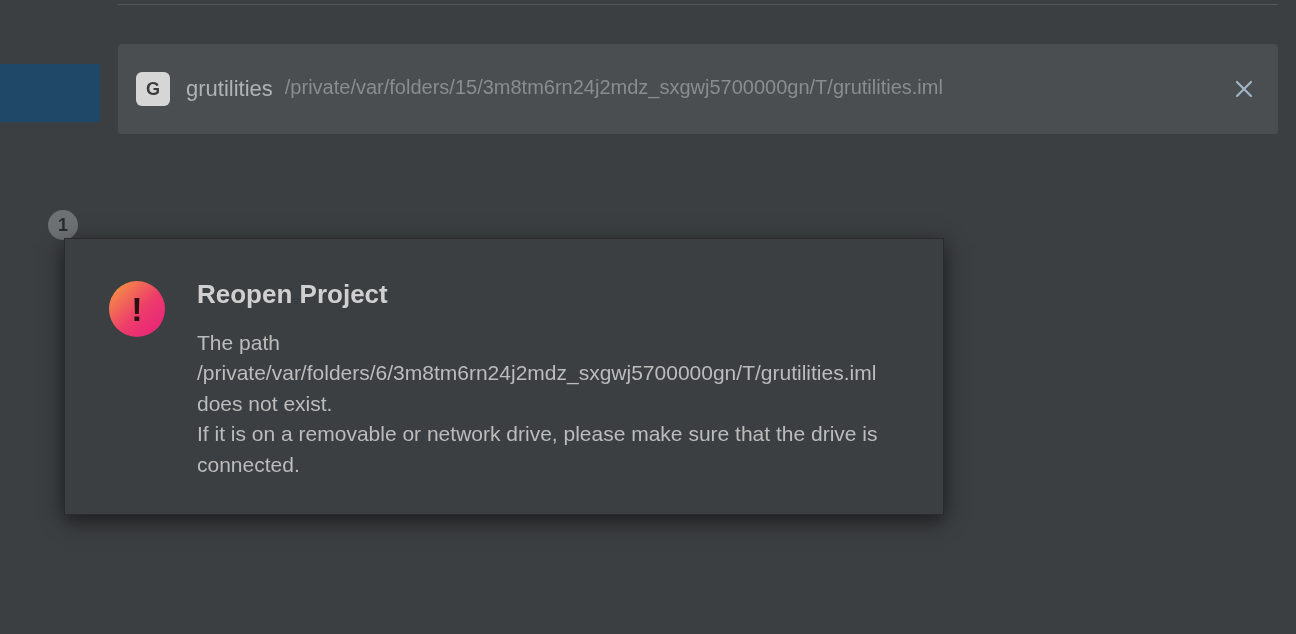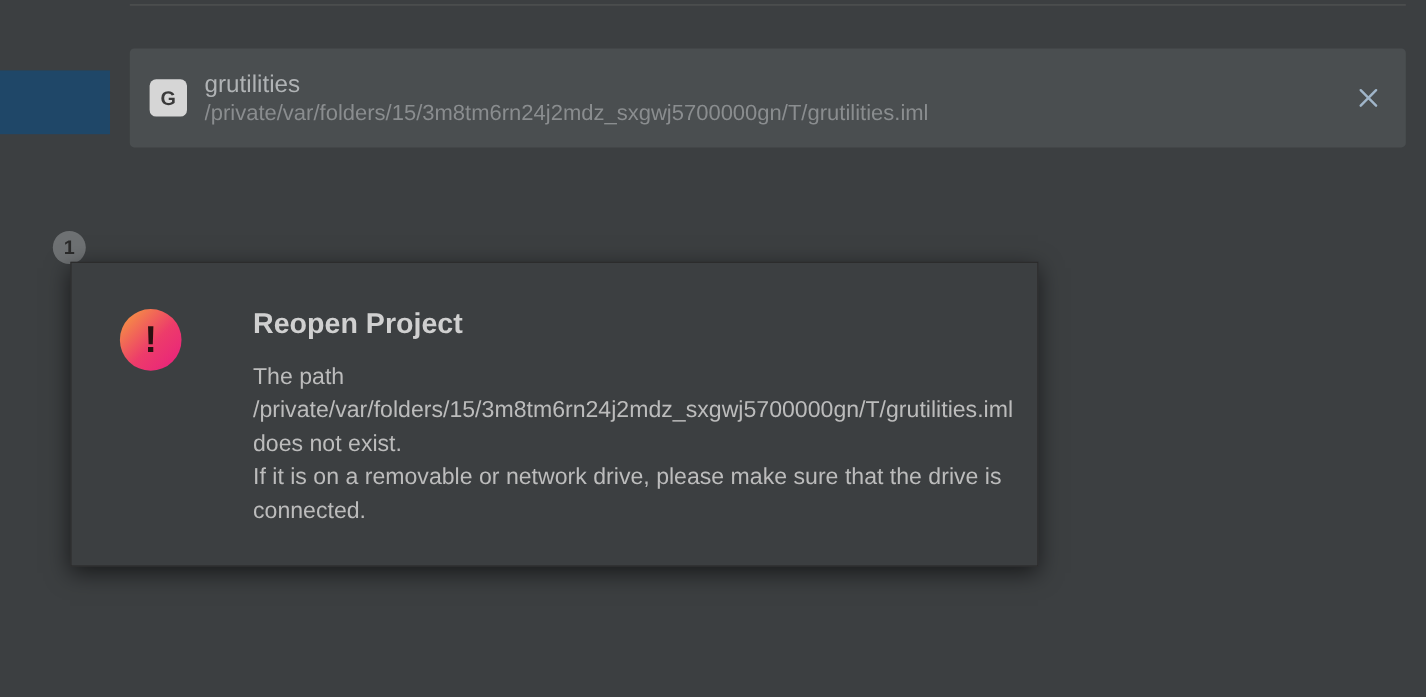--- a/index.html
+++ b/index.html
@@ -24,21 +24,21 @@
   .project-row {
     position: absolute; left: 18px; right: 18px; top: 44px; height: 90px;
     background: #4a4e50; border-radius: 4px;
     display: flex; align-items: center; padding: 0 18px;
   }
   .project-icon {
     width: 34px; height: 34px; border-radius: 6px; background: #d6d6d6;
     color: #3a3a3a; display: flex; align-items: center; justify-content: center;
     font-size: 18px; font-weight: 600; margin-right: 16px;
   }
-  .project-text { display: flex; flex-direction: column; gap: 2px; flex: 1 1 auto; min-width: 0; }
+  .project-text { display: flex; flex-direction: row; gap: 12px; flex: 1 1 auto; min-width: 0; }
   .project-name { color: #b0b3b5; font-size: 22px; font-weight: 500; }
   .project-path { color: #8a8d8f; font-size: 20px; white-space: nowrap; overflow: hidden; text-overflow: ellipsis; }
   .row-close {
     width: 32px; height: 32px; display: flex; align-items: center; justify-content: center;
     cursor: pointer; color: #a0b5c9; flex: 0 0 auto;
   }
 
   
   .dialog {
     position: absolute; left: 64px; top: 238px; width: 880px;
@@ -47,21 +47,21 @@
     padding: 40px 44px 34px 44px;
   }
   .dialog-inner { display: flex; gap: 32px; }
   .dialog-icon {
     width: 56px; height: 56px; border-radius: 50%;
     background: linear-gradient(135deg, #f7a13d 0%, #ed3c6a 55%, #e81e7f 100%);
     display: flex; align-items: center; justify-content: center;
     color: #2b1010; font-size: 34px; font-weight: 900;
     flex: 0 0 auto; margin-top: 2px;
   }
-  .dialog-body { flex: 1 1 auto; margin-left: 33px; }
+  .dialog-body { flex: 1 1 auto; }
   .dialog-title { font-size: 26px; font-weight: 700; color: #d0d0d0; margin-bottom: 18px; }
   .dialog-message { font-size: 21px; line-height: 1.45; color: #bcbcbc; white-space: pre-line; }
 
   .dialog-buttons { display: flex; gap: 26px; justify-content: flex-end; margin-top: 46px; }
   .btn {
     height: 48px; min-width: 140px; padding: 0 28px;
     border-radius: 5px; font-size: 21px; display: flex; align-items: center; justify-content: center;
     cursor: pointer; user-select: none;
   }
   .btn-secondary {
@@ -100,19 +100,19 @@
     </div>
 
   </div>
 
   <div class="dialog">
     <div class="dialog-inner">
       <div class="dialog-icon">!</div>
       <div class="dialog-body">
         <div class="dialog-title">Reopen Project</div>
         <div class="dialog-message">The path
-/private/var/folders/15/3m8tm6rn24j2mdz_sxgwj5700000gn/T/grutilities.iml dоes not exist.
+/private/var/folders/6/3m8tm6rn24j2mdz_sxgwj5700000gn/T/grutilities.iml dоes not exist.
 If it is on a removable or network drive, please make sure that the drive is connected.</div>
       </div>
     </div>
   </div>
 
 </div>
 
 </body></html>

